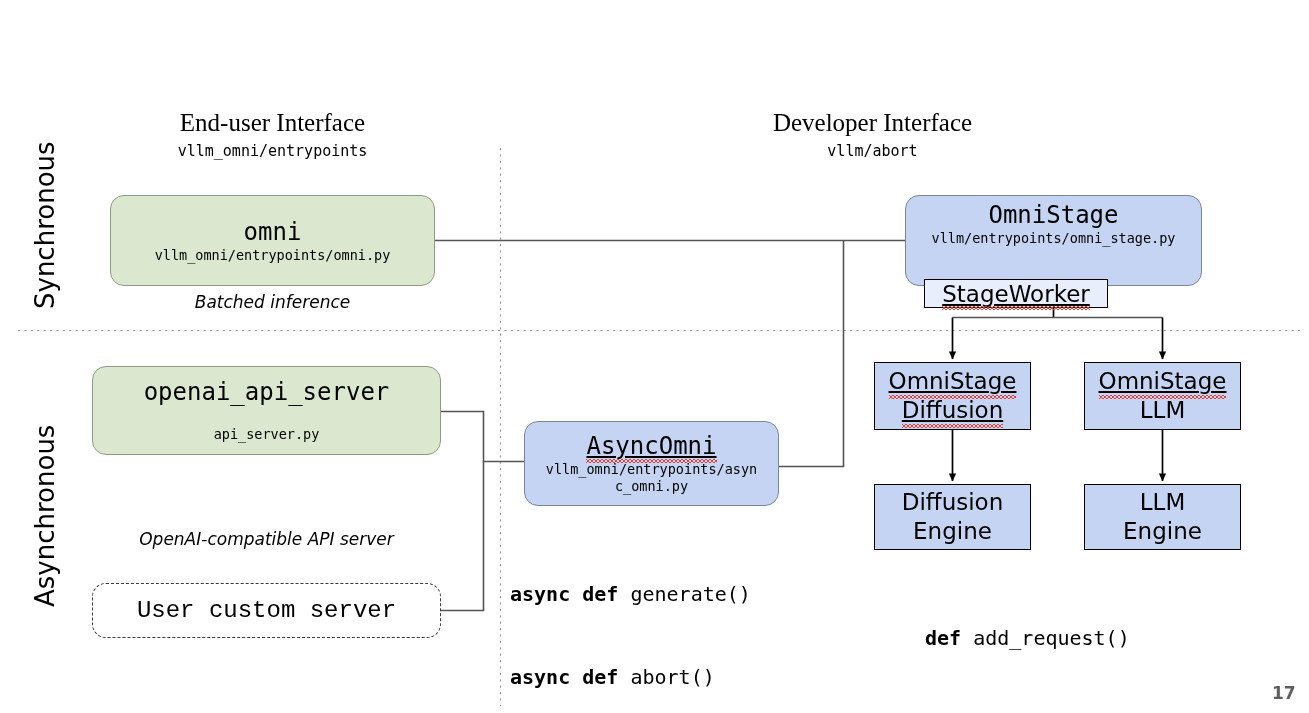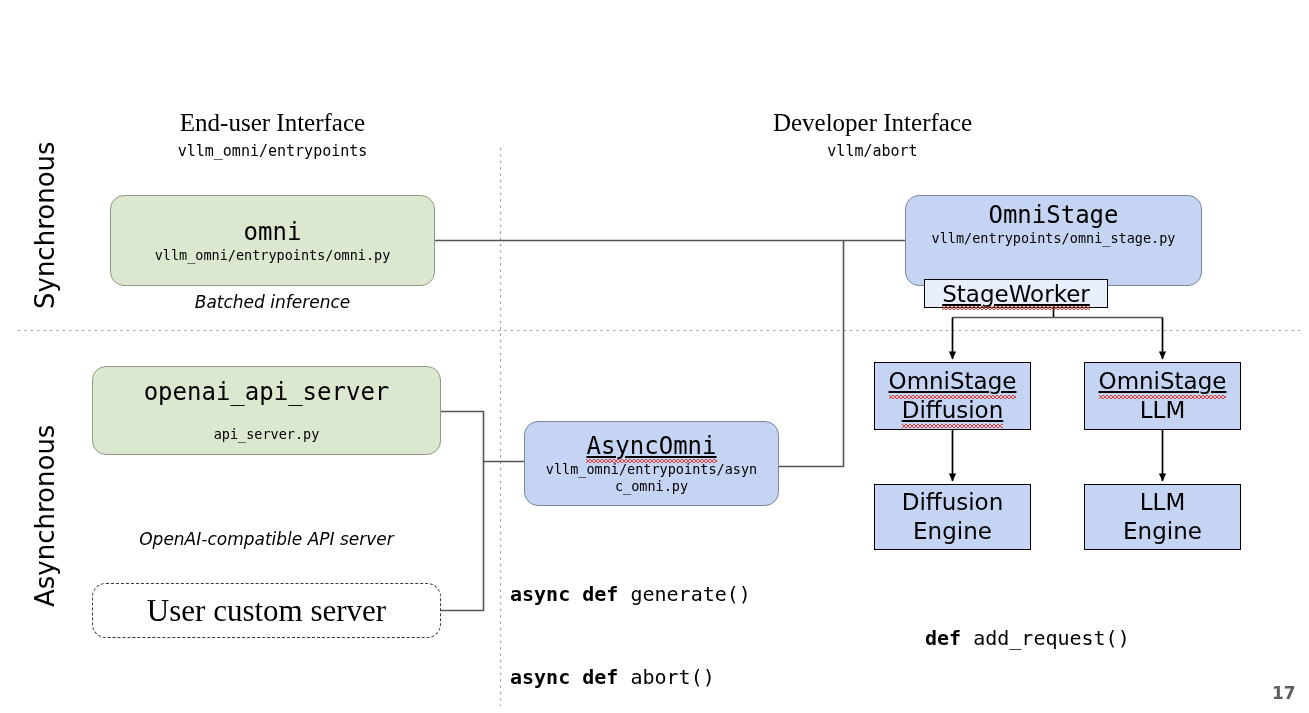--- a/index.html
+++ b/index.html
@@ -112,22 +112,22 @@
     border: 1.6px dashed #3a3a3a;
     border-radius: 14px;
   }
 
   .node .plain-title {
     font-family: "DejaVu Sans", sans-serif;
     font-size: 23px;
     line-height: 29px;
   }
   .node .big-plain {
-    font-family: Liberation Serif, serif;
-    font-size: 31px;
+    font-family: Liberation Mono, monospace;
+    font-size: 24px;
     line-height: 30px;
   }
 
   
   .squiggle {
     position: relative;
     display: inline-block;
   }
   .squiggle::after {
     content: "";

